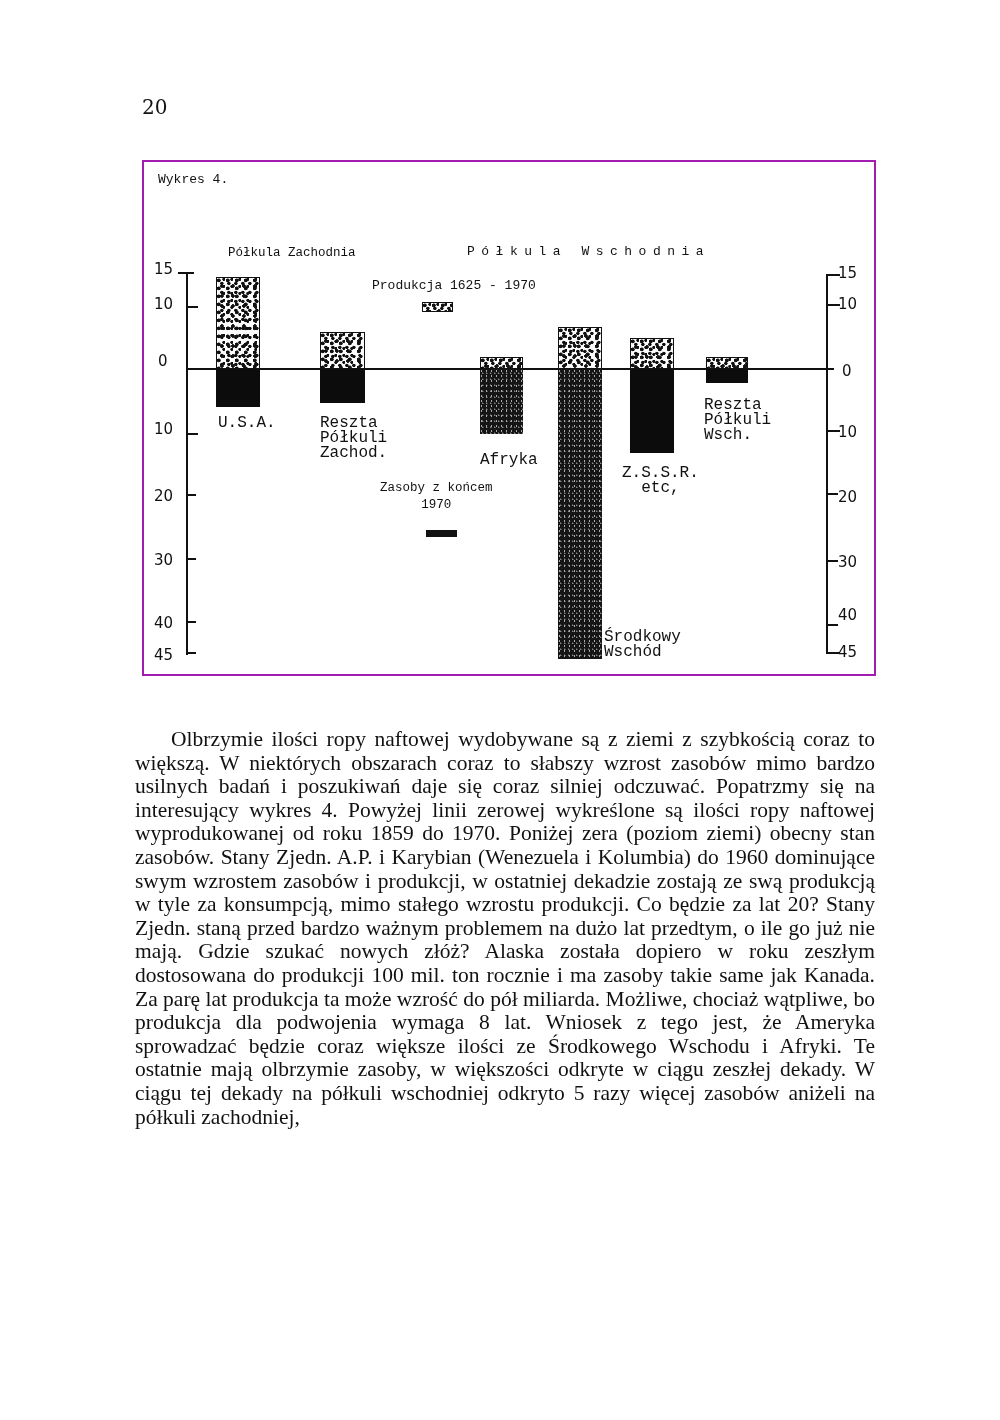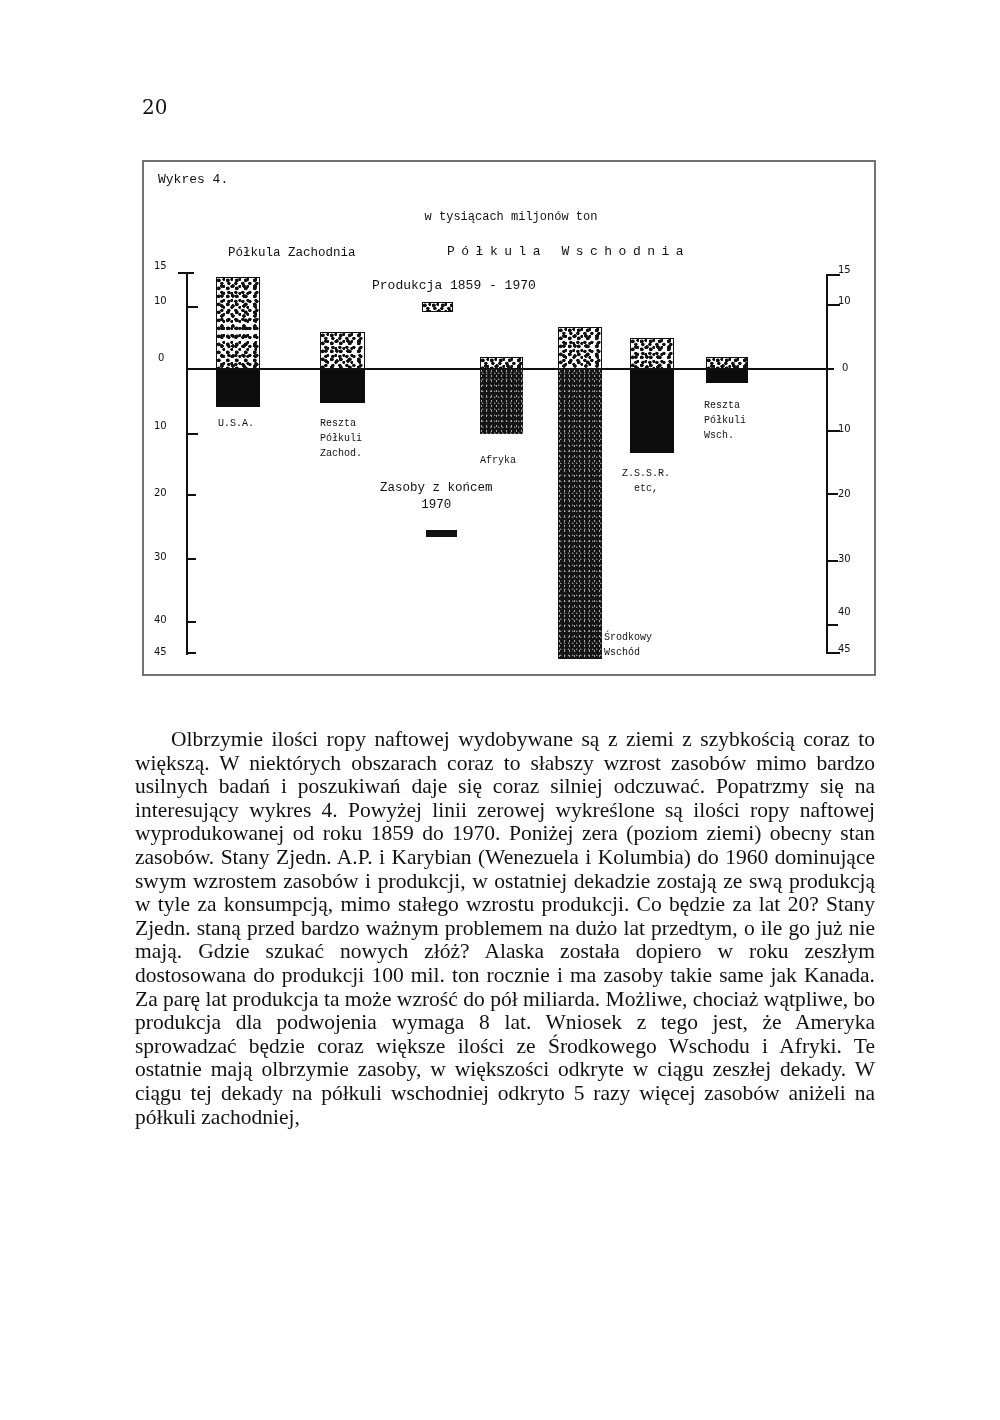--- a/index.html
+++ b/index.html
@@ -1,63 +1,62 @@
 <!DOCTYPE html>
 <html><head>
 <meta charset="utf-8">
 <style>
   html, body { margin:0; padding:0; background:#ffffff; }
   body { width:1000px; height:1420px; position:relative; overflow:hidden; color:#111; }
   .page-num { position:absolute; left:142px; top:95px; font-family:"DejaVu Serif", serif; font-size:20px; }
-  .chart-frame { position:absolute; left:142px; top:160px; width:734px; height:516px; border:2px solid #737373; box-sizing:border-box; }
+  .chart-frame { position:absolute; left:142px; top:160px; width:734px; height:516px; border:2px solid #a21caf; box-sizing:border-box; }
   .mono { font-family:"Liberation Mono", "DejaVu Sans Mono", monospace; }
   .abs { position:absolute; white-space:nowrap; }
   .fig-label { left:14px; top:10px; font-size:13px; }
   .title { left:0; width:734px; top:24px; text-align:center; font-size:11.5px; letter-spacing:0; }
   .title span { display:inline-block; transform:translateX(-6px); }
   .subtitle { left:0; width:734px; top:48px; text-align:center; font-size:12px; }
   .hemi-w { left:84px; top:84px; font-size:12.5px; }
-  .hemi-e { left:303px; top:82px; font-size:13px; letter-spacing:6.5px; }
+  .hemi-e { left:323px; top:82px; font-size:13px; letter-spacing:6.5px; }
   .legend-prod { left:228px; top:116px; font-size:13px; }
   .legend-prod-swatch { left:278px; top:140px; width:31px; height:10px; background:#111; border:1px solid #000; }
   .legend-res { left:236px; top:318px; font-size:12.5px; text-align:center; line-height:17px; }
   .legend-res-swatch { left:282px; top:368px; width:31px; height:7px; background:#111; }
   .axis-line { position:absolute; background:#111; }
-  .tick-label { position:absolute; font-family:"DejaVu Sans", sans-serif; font-size:10px; }
+  .tick-label { position:absolute; font-family:"DejaVu Sans", sans-serif; font-size:15px; }
   .bar-prod { position:absolute; border:1.5px solid #111; box-sizing:border-box;
      background-color:#fbfbfb;
      background-image:
        radial-gradient(circle at 20% 30%, #111 1.6px, transparent 2.2px),
        radial-gradient(circle at 70% 60%, #111 1.4px, transparent 2px),
        radial-gradient(circle at 45% 80%, #111 1.5px, transparent 2.1px),
        radial-gradient(circle at 85% 20%, #111 1.2px, transparent 1.8px);
      background-size:9px 8px, 7px 9px, 11px 10px, 8px 7px; }
   .bar-res { position:absolute; background:#0c0c0c; }
   .bar-res.speckle {
      background-color:#151515;
      background-image:
        radial-gradient(circle at 30% 40%, #aaa 0.6px, transparent 1.1px),
        radial-gradient(circle at 70% 70%, #888 0.5px, transparent 1px);
      background-size:5px 5px, 4px 6px; }
-  .bar-label { position:absolute; font-size:10px; line-height:15px; white-space:nowrap; }
+  .bar-label { position:absolute; font-size:16px; line-height:15px; white-space:nowrap; }
   .body-text { position:absolute; left:135px; top:728px; width:740px; font-family:"Liberation Serif", "DejaVu Serif", serif; font-size:21.5px; line-height:23.6px; text-align:justify; }
   .body-text p { margin:0; text-indent:36px; }
 </style>
 </head>
 <body>
 
 <div class="page-num">20</div>
 
 <div class="chart-frame">
   <div class="abs mono fig-label">Wykres 4.</div>
-  <div class="abs mono subtitle">w tysiącach miljonów ton</div>
   <div class="abs mono hemi-w">Półkula Zachodnia</div>
   <div class="abs mono hemi-e">Półkula Wschodnia</div>
 
-  <div class="abs mono legend-prod">Produkcja  1859 - 1970</div>
+  <div class="abs mono legend-prod">Produkcja  1625 - 1970</div>
   <div class="abs legend-prod-swatch bar-prod"></div>
   <div class="abs mono legend-res">
     <div>Zasoby  z końcem</div>
     <div>1970</div>
   </div>
   <div class="abs legend-res-swatch"></div>
 
   <div class="axis-line" style="left:42px; top:110px; width:1.5px; height:383px;"></div>
   <div class="axis-line" style="left:34px; top:110px; width:16px; height:1.5px;"></div>
   <div class="axis-line" style="left:42px; top:144px; width:12px; height:1.5px;"></div>

